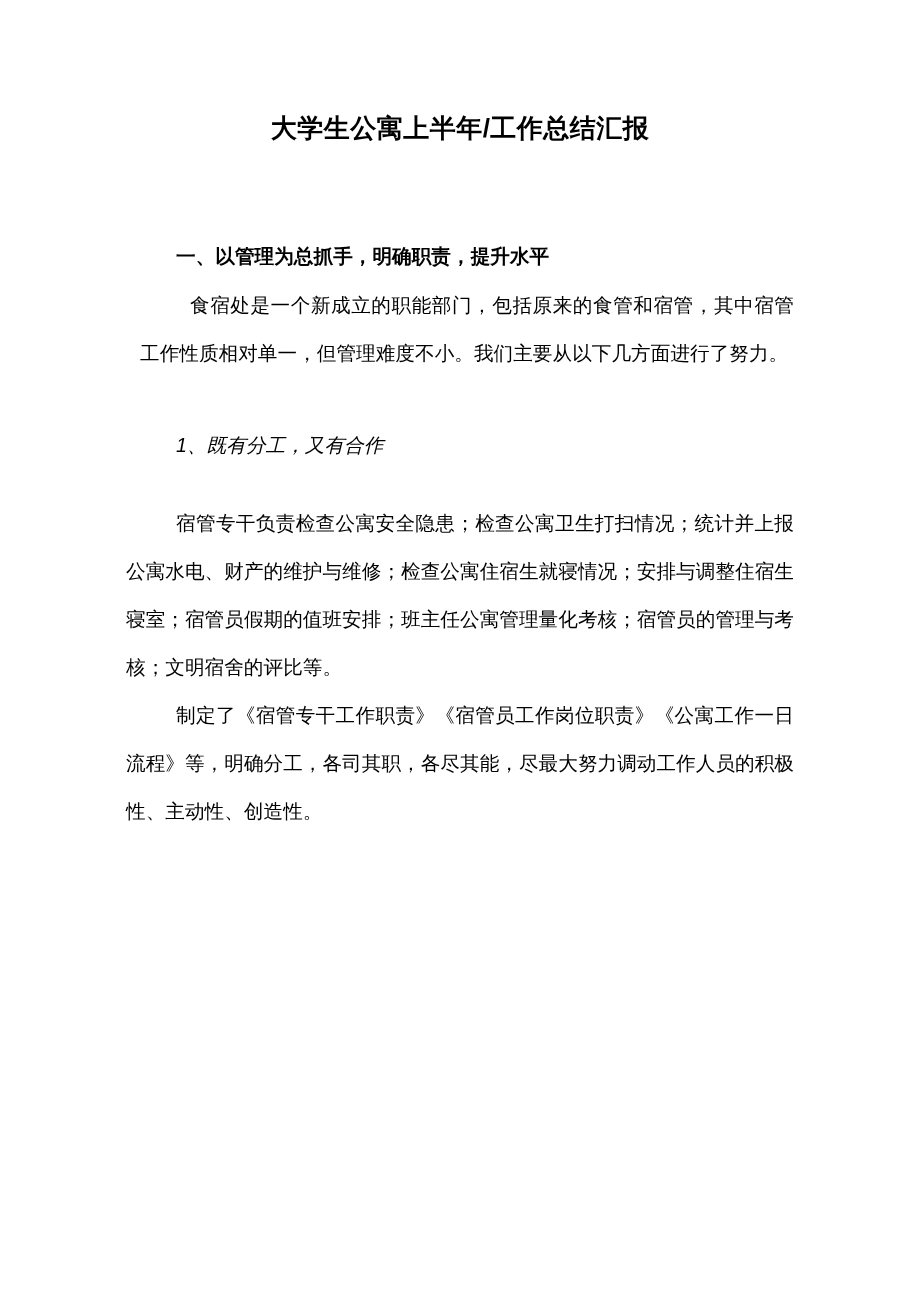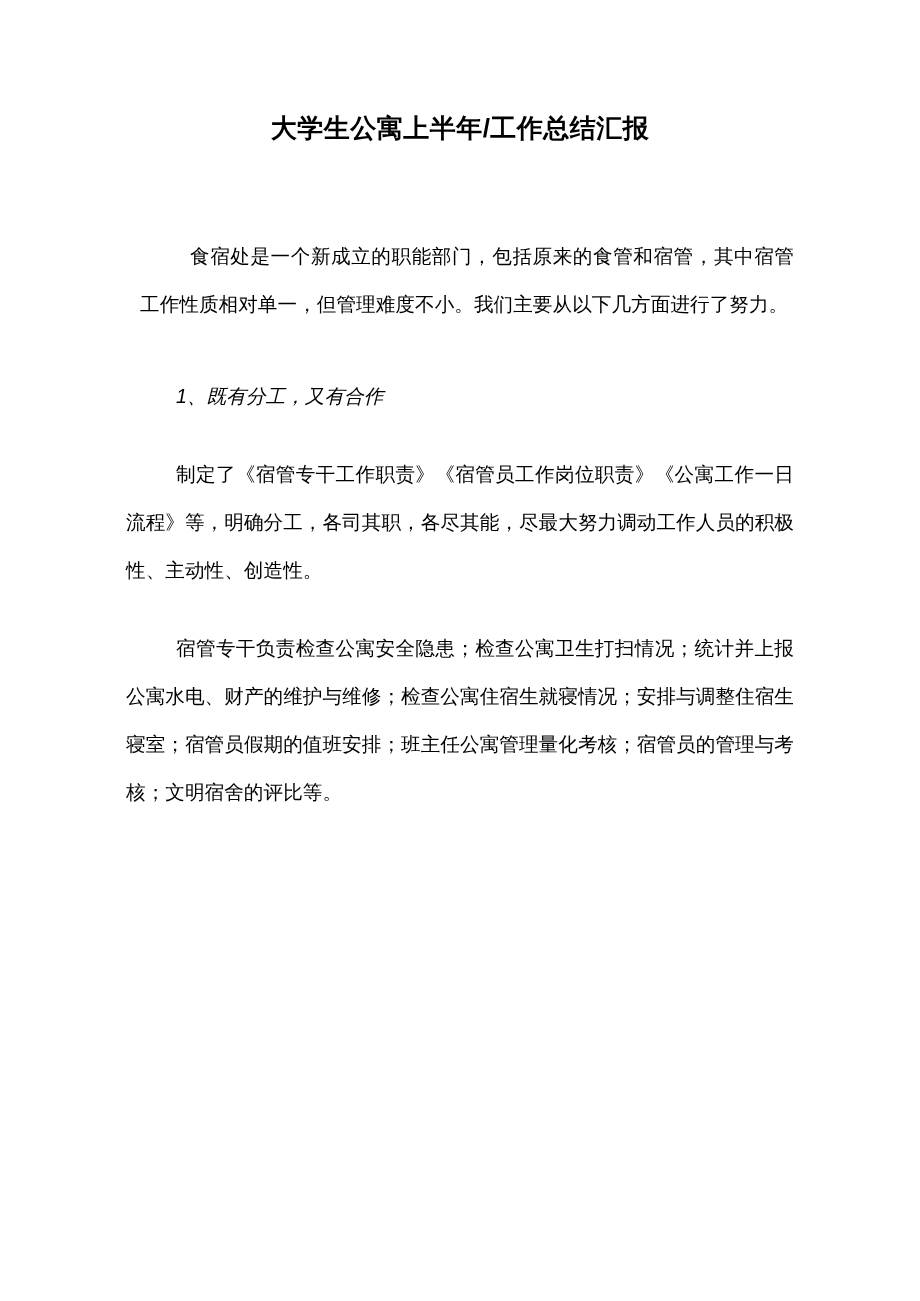--- a/index.html
+++ b/index.html
@@ -40,21 +40,22 @@
   .p-body-a  { margin-bottom: 30px; }
   .p-body-b  { margin-bottom: 0; }
 </style>
 </head>
 <body>
 
 <div class="page">
   <h1 class="doc-title">大学生公寓上半年/工作总结汇报</h1>
 
 
+  <p class="para h-sec">一、以管理为总抓手，明确职责，提升水平</p>
 
   <p class="para p-sec">食宿处是一个新成立的职能部门，包括原来的食管和宿管，其中宿管工作性质相对单一，但管理难度不小。我们主要从以下几方面进行了努力。</p>
 
   <p class="para h-sub">1、既有分工，又有合作</p>
 
+  <p class="para p-body-b">宿管专干负责检查公寓安全隐患；检查公寓卫生打扫情况；统计并上报公寓水电、财产的维护与维修；检查公寓住宿生就寝情况；安排与调整住宿生寝室；宿管员假期的值班安排；班主任公寓管理量化考核；宿管员的管理与考核；文明宿舍的评比等。</p>
+
   <p class="para p-body-a">制定了《宿管专干工作职责》《宿管员工作岗位职责》《公寓工作一日流程》等，明确分工，各司其职，各尽其能，尽最大努力调动工作人员的积极性、主动性、创造性。</p>
-
-  <p class="para p-body-b">宿管专干负责检查公寓安全隐患；检查公寓卫生打扫情况；统计并上报公寓水电、财产的维护与维修；检查公寓住宿生就寝情况；安排与调整住宿生寝室；宿管员假期的值班安排；班主任公寓管理量化考核；宿管员的管理与考核；文明宿舍的评比等。</p>
 </div>
 
 </body></html>

